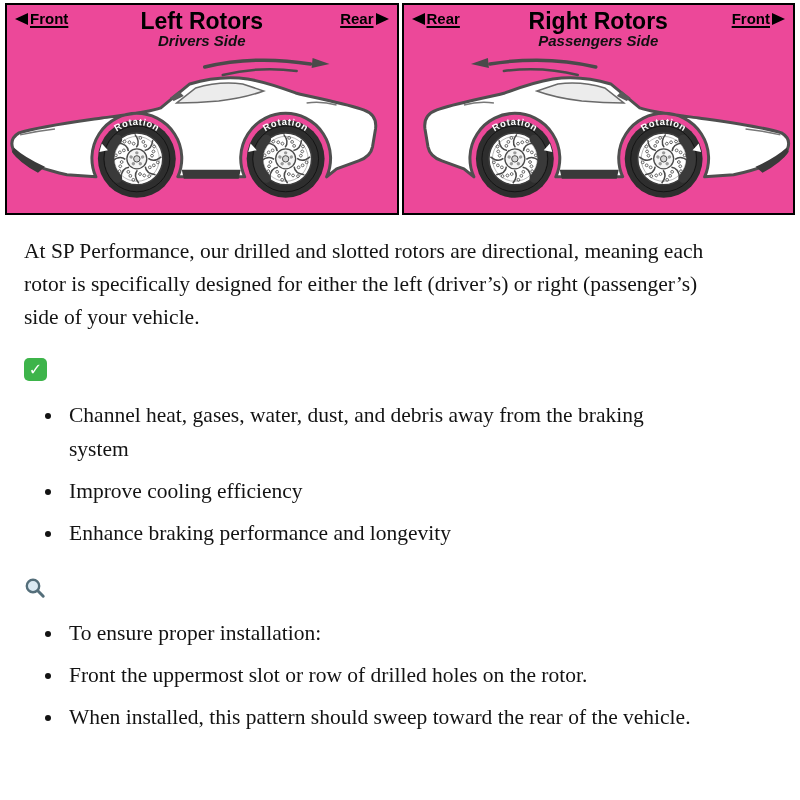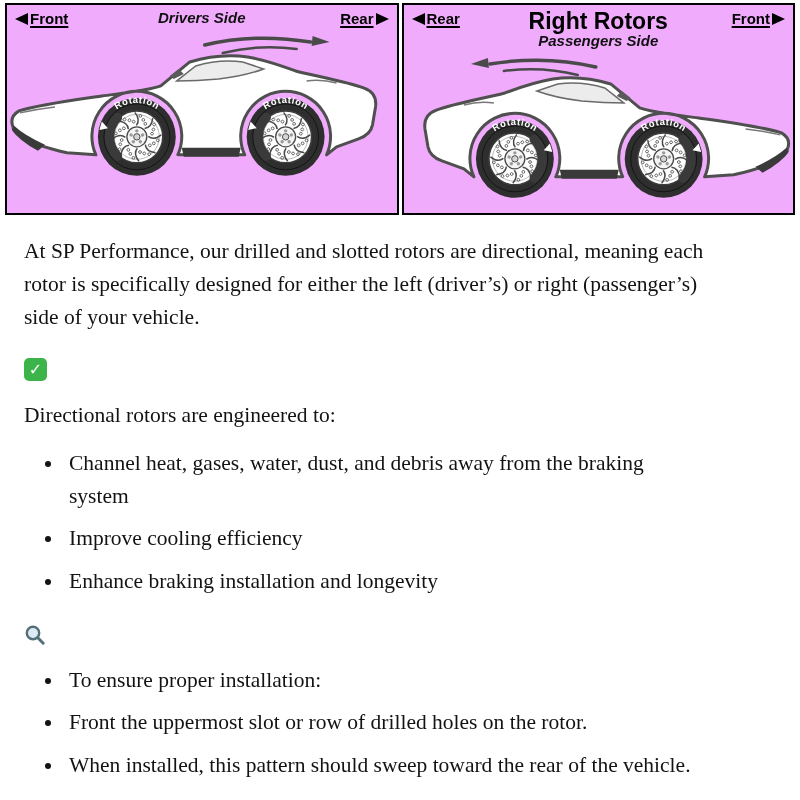--- a/index.html
+++ b/index.html
@@ -1,20 +1,20 @@
 <!DOCTYPE html>
 <html><head>
 <meta charset="utf-8">
 <style>
   html,body { margin:0; padding:0; background:#fff; }
   body { width:800px; font-family:"Liberation Serif", serif; color:#131313; }
 
   
   .diagram { display:flex; gap:3px; margin:3px 5px 10px; }
-  .panel { flex:1; border:2px solid #000; background:#f0abfc; overflow:hidden; }
+  .panel { flex:1; border:2px solid #000; background:#ec4899; overflow:hidden; }
   .panel-head { display:grid; grid-template-columns:1fr auto 1fr; align-items:start; padding:5px 8px 0; }
   .dir { display:flex; align-items:center; gap:2px;
          font-family:"Liberation Sans", sans-serif; font-weight:bold; font-size:15px; color:#000; }
   .dir.right { justify-self:end; }
   .dir-text { text-decoration:underline; text-decoration-thickness:2px; text-underline-offset:2px; }
   .tri { width:0; height:0; border-top:6px solid transparent; border-bottom:6px solid transparent; }
   .tri-left  { border-right:13px solid #000; }
   .tri-right { border-left:13px solid #000; }
   .panel-titles { text-align:center; font-family:"Liberation Sans", sans-serif; line-height:1.02; }
   .panel-title { font-weight:bold; font-size:23px; color:#000; }
@@ -105,20 +105,21 @@
 
 <div class="diagram">
 
   <div class="panel">
     <div class="panel-head">
       <span class="dir">
         <span class="tri tri-left"></span>
         <span class="dir-text">Front</span>
       </span>
       <div class="panel-titles">
+        <div class="panel-title">Left Rotors</div>
         <div class="panel-sub">Drivers Side</div>
       </div>
       <span class="dir right">
         <span class="dir-text">Rear</span>
         <span class="tri tri-right"></span>
       </span>
     </div>
     <svg class="car" viewBox="0 0 390 162">
       <use href="#carBody"></use>
       <g transform="translate(130,108)">
@@ -161,26 +162,25 @@
 </div>
 
 <div class="content">
 
   <p class="intro">At SP Performance, our drilled and slotted rotors are directional, meaning each rotor is specifically designed for either the left (driver’s) or right (passenger’s) side of your vehicle.</p>
 
   <div class="sec-head bold">
     <span class="check-icon">✓</span>
   </div>
 
-  <p class="lead">Directional rotors are engineered to:</p>
 
   <ul class="bullets">
     <li>Channel heat, gases, water, dust, and debris away from the braking system</li>
     <li>Improve cooling efficiency</li>
-    <li>Enhance braking installation and longevity</li>
+    <li>Enhance braking performance and longevity</li>
   </ul>
 
   <div class="sec-head">
     <svg class="mag-icon" viewBox="0 0 22 22">
       <circle cx="9" cy="9" r="6.2" fill="#dbeaf3" stroke="#546e7a" stroke-width="2.4"></circle>
       <line x1="13.8" y1="13.8" x2="19.2" y2="19.2" stroke="#546e7a" stroke-width="3" stroke-linecap="round"></line>
     </svg>
   </div>
 
   <ul class="bullets">

